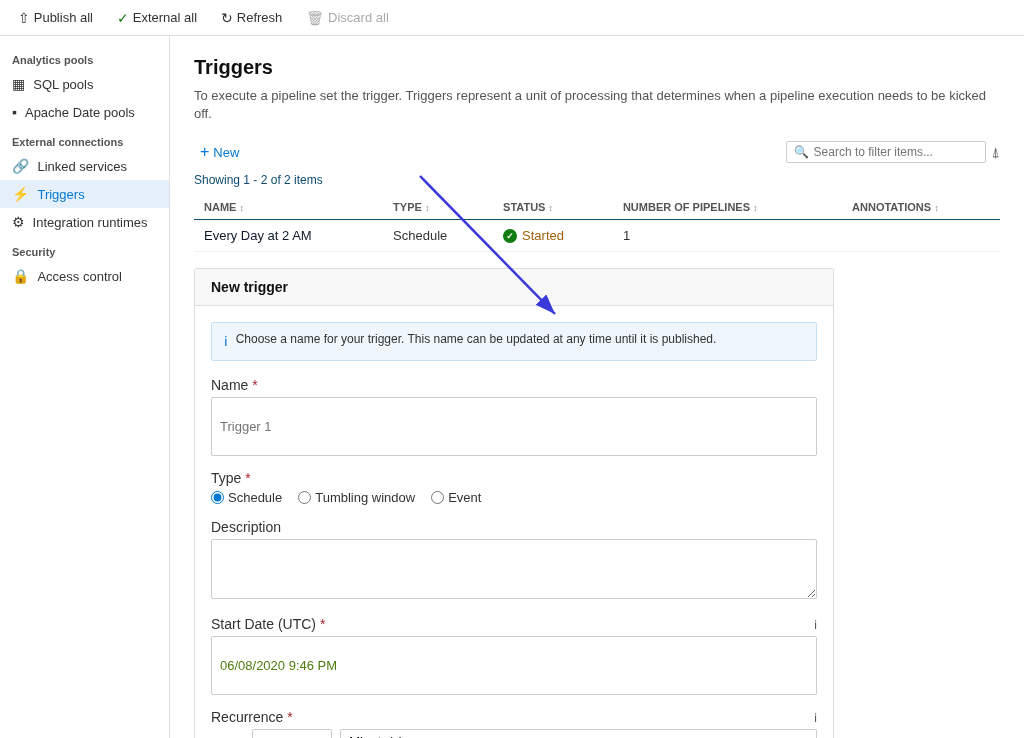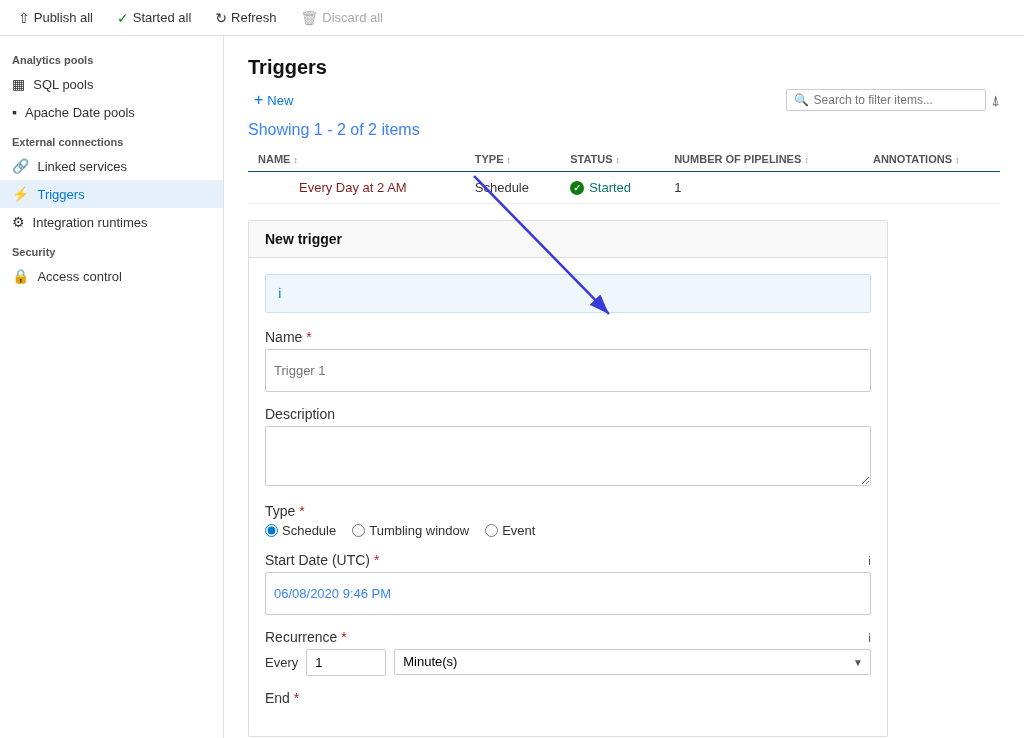--- a/index.html
+++ b/index.html
@@ -16,21 +16,21 @@
       border-radius: 2px;
     }
     .toolbar-btn.disabled { color: #aaa; cursor: default; }
     .toolbar-btn .icon { font-size: 14px; }
 
     
     .main-layout { display: flex; flex: 1; overflow: hidden; }
 
     
     .sidebar {
-      width: 224px; border-right: 1px solid #e0e0e0; background: #fff;
+      width: 170px; border-right: 1px solid #e0e0e0; background: #fff;
       overflow-y: auto; flex-shrink: 0; padding: 8px 0;
     }
     .sidebar-section-label {
       font-size: 11px; font-weight: 600; color: #555; padding: 10px 12px 4px 12px;
       text-transform: none;
     }
     .sidebar-item {
       display: flex; align-items: center; gap: 8px; padding: 6px 12px;
       cursor: pointer; color: #333; font-size: 13px; border-radius: 0;
     }
@@ -49,32 +49,32 @@
       color: #0078d4; font-size: 13px; cursor: pointer; padding: 4px 6px; border-radius: 2px;
     }
     .search-filter { display: flex; align-items: center; gap: 6px; }
     .search-box {
       display: flex; align-items: center; border: 1px solid #ccc; border-radius: 2px;
       padding: 3px 8px; gap: 4px; background: #fff; width: 200px;
     }
     .search-box input { border: none; outline: none; font-size: 12px; color: #a16207; width: 160px; background: transparent; }
     .filter-icon { cursor: pointer; color: #555; font-size: 14px; }
 
-    .showing-text { font-size: 16px; color: #3b82f6; margin-bottom: 8px; }
+    .showing-text { font-size: 12px; color: #0c4a6e; margin-bottom: 8px; }
 
     
     .triggers-table { width: 100%; border-collapse: collapse; }
     .triggers-table th {
       text-align: left; font-size: 11px; font-weight: 600; color: #555;
       border-bottom: 1px solid #0c4a6e; padding: 6px 10px; white-space: nowrap; text-transform: uppercase;
     }
     .triggers-table th .sort-icon { font-size: 9px; color: #888; }
     .triggers-table td { padding: 8px 10px; border-bottom: 1px solid #f0f0f0; font-size: 13px; }
-    .trigger-link { color: #7f1d1d; text-decoration: none; cursor: pointer; margin-left: 41px; }
-    .status-started { display: flex; align-items: center; gap: 5px; color: #0f766e; }
+    .trigger-link { color: #0f172a; text-decoration: none; cursor: pointer; }
+    .status-started { display: flex; align-items: center; gap: 5px; color: #a16207; }
     .status-dot { width: 14px; height: 14px; border-radius: 50%; background: #107c10; display: flex; align-items: center; justify-content: center; }
     .status-dot::after { content: '✓'; color: #fff; font-size: 9px; font-weight: bold; }
 
     
     .arrow-annotation {
       position: absolute; top: 130px; left: 220px; pointer-events: none;
     }
     .arrow-annotation svg { overflow: visible; }
 
     
@@ -92,22 +92,22 @@
       display: flex; align-items: flex-start; gap: 8px; background: #eff6fc;
       border: 1px solid #c7e0f4; border-radius: 2px; padding: 8px 12px;
       margin-bottom: 16px; font-size: 12px; color: #333; line-height: 1.4;
     }
     .info-icon { color: #0078d4; font-size: 14px; flex-shrink: 0; margin-top: 1px; }
 
     .form-group { margin-bottom: 14px; }
     .form-label { font-size: 14px; font-weight: 500; color: #333; margin-bottom: 4px; display: block; }
     .form-label .required { color: #a4262c; }
     .form-input {
-      width: 100%; border: 1px solid #ccc; border-radius: 2px; padding: 13px 8px;
-      font-size: 13px; color: #3b82f6; outline: none;
+      width: 100%; border: 1px solid #ccc; border-radius: 2px; padding: 21px 8px;
+      font-size: 13px; color: #4d7c0f; outline: none;
     }
     .form-textarea {
       width: 100%; border: 1px solid #ccc; border-radius: 2px; padding: 5px 8px;
       font-size: 13px; color: #333; outline: none; height: 60px; resize: vertical;
     }
 
     .radio-group { display: flex; align-items: center; gap: 16px; }
     .radio-option { display: flex; align-items: center; gap: 4px; cursor: pointer; font-size: 13px; }
     .radio-option input[type="radio"] { cursor: pointer; accent-color: #0078d4; }
 
@@ -129,21 +129,21 @@
 </head>
 <body>
 
 <div class="toolbar">
   <button class="toolbar-btn">
     <span class="icon">⇧</span>
     <span>Publish all</span>
   </button>
   <button class="toolbar-btn">
     <span class="icon" style="color:#107c10;">✓</span>
-    <span>Started all</span>
+    <span>External all</span>
   </button>
   <button class="toolbar-btn">
     <span class="icon">↻</span>
     <span>Refresh</span>
   </button>
   <button class="toolbar-btn disabled">
     <span class="icon">🗑</span>
     <span>Discard all</span>
   </button>
 </div>
@@ -175,20 +175,21 @@
     </div>
     <div class="sidebar-section-label">Security</div>
     <div class="sidebar-item">
       <span class="item-icon">🔒</span>
       <span>Access control</span>
     </div>
   </div>
 
   <div class="content">
     <h1 class="page-title">Triggers</h1>
+    <p class="page-desc">To execute a pipeline set the trigger. Triggers represent a unit of processing that determines when a pipeline execution needs to be kicked off.</p>
 
     <div class="table-toolbar">
       <button class="btn-new">
         <span style="font-size:16px; font-weight:300;">+</span>
         <span>New</span>
       </button>
       <div class="search-filter">
         <div class="search-box">
           <span style="color:#888; font-size:12px;">🔍</span>
           <input type="text" placeholder="Search to filter items..." style="">
@@ -235,33 +236,29 @@
         <line x1="30" y1="10" x2="165" y2="148" stroke="#3a3adb" stroke-width="2.5" marker-end="url(#arrowhead)"></line>
       </svg>
     </div>
 
     <div class="new-trigger-panel">
       <div class="panel-header">New trigger</div>
       <div class="panel-body">
 
         <div class="info-banner">
           <span class="info-icon">ℹ</span>
+          <span>Choose a name for your trigger. This name can be updated at any time until it is published.</span>
         </div>
 
         <div class="form-group">
           <label class="form-label">
             <span>Name</span>
             <span class="required"> *</span>
           </label>
           <input type="text" class="form-input" placeholder="Trigger 1" style="">
-        </div>
-
-        <div class="form-group">
-          <label class="form-label">Description</label>
-          <textarea class="form-textarea" style=""></textarea>
         </div>
 
         <div class="form-group">
           <label class="form-label">
             <span>Type</span>
             <span class="required"> *</span>
           </label>
           <div class="radio-group">
             <label class="radio-option">
               <input type="radio" name="trigger-type" checked="" style="">
@@ -269,20 +266,25 @@
             </label>
             <label class="radio-option">
               <input type="radio" name="trigger-type" style="">
               <span>Tumbling window</span>
             </label>
             <label class="radio-option">
               <input type="radio" name="trigger-type" style="">
               <span>Event</span>
             </label>
           </div>
+        </div>
+
+        <div class="form-group">
+          <label class="form-label">Description</label>
+          <textarea class="form-textarea" style=""></textarea>
         </div>
 
         <div class="form-group">
           <div class="field-row-with-info">
             <label class="form-label">
               <span>Start Date (UTC)</span>
               <span class="required"> *</span>
             </label>
             <span class="info-icon-small">ℹ</span>
           </div>

